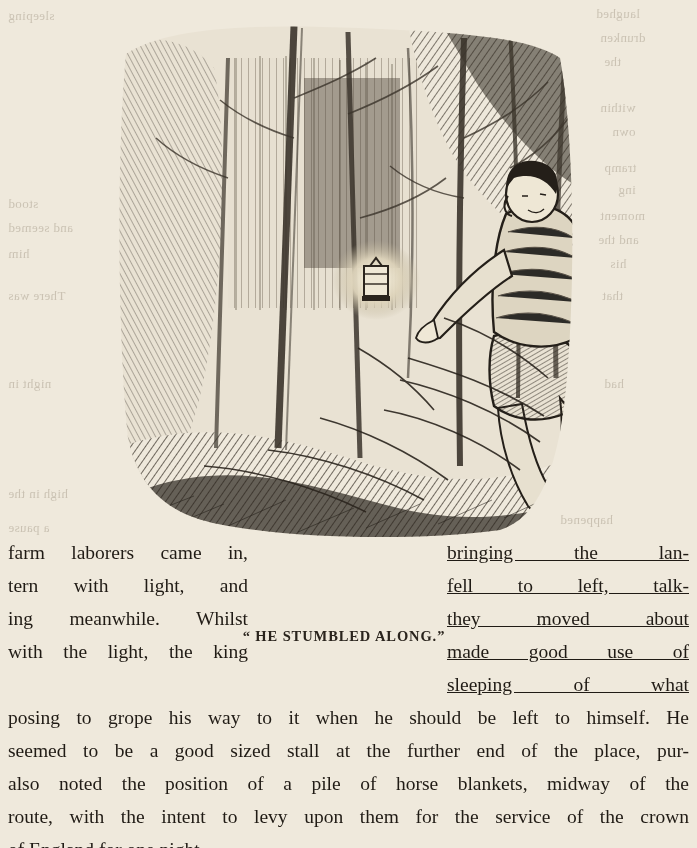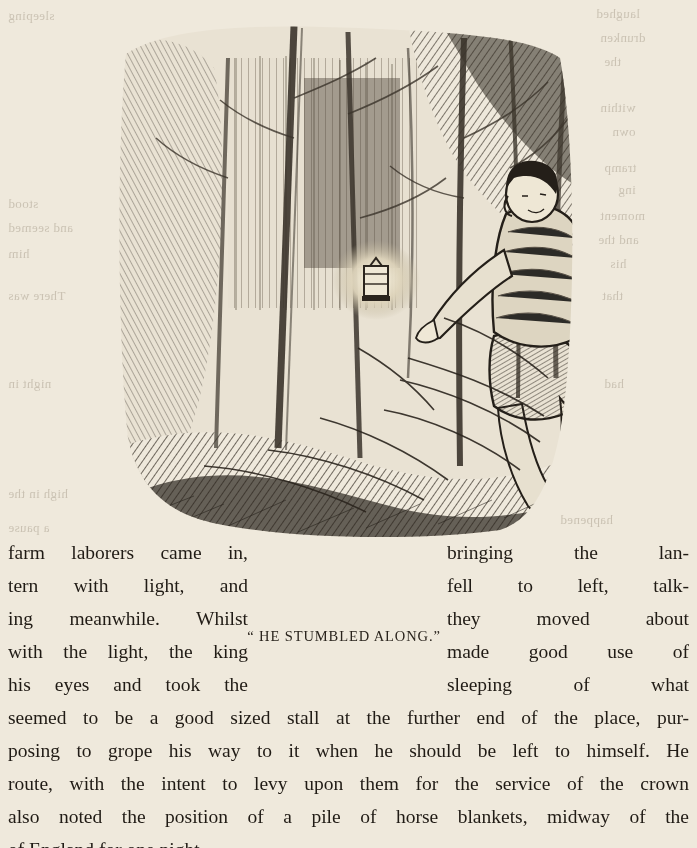--- a/index.html
+++ b/index.html
@@ -52,20 +52,21 @@
   .caption {
     position: absolute;
     left: 108px;
     top: 628px;
     width: 472px;
     text-align: center;
     font-variant: small-caps;
     font-size: 14.5px;
     letter-spacing: 0.9px;
     color: #2a241d;
+    font-weight: bold;
   }
 
   
   .textblock {
     position: absolute;
     left: 8px;
     top: 536px;
     width: 681px;
     font-size: 19.5px;
     line-height: 33px;
@@ -83,20 +84,21 @@
     text-align: justify;
     text-align-last: justify;
     white-space: nowrap;
   }
   .wrapline .seg-r {
     width: 242px;
     text-align: justify;
     text-align-last: justify;
     white-space: nowrap;
     margin-left: auto;
+    text-decoration: underline;
   }
   .fullline {
     text-align: justify;
     text-align-last: justify;
     white-space: nowrap;
   }
   .fullline.last {
     text-align-last: left;
   }
 </style>
@@ -296,23 +298,22 @@
     </div>
     <div class="wrapline">
       <span class="seg-l">ing meanwhile. Whilst</span>
       <span class="seg-r">they moved about</span>
     </div>
     <div class="wrapline">
       <span class="seg-l">with the light, the king</span>
       <span class="seg-r">made good use of</span>
     </div>
     <div class="wrapline">
-      <span class="seg-l">his eyes and took the</span>
       <span class="seg-r">sleeping of what</span>
     </div>
+    <div class="fullline">posing to grope his way to it when he should be left to himself.  He</div>
     <div class="fullline">seemed to be a good sized stall at the further end of the place, pur-</div>
-    <div class="fullline">posing to grope his way to it when he should be left to himself.  He</div>
+    <div class="fullline">also noted the position of a pile of horse blankets, midway of the</div>
     <div class="fullline">route, with the intent to levy upon them for the service of the crown</div>
-    <div class="fullline">also noted the position of a pile of horse blankets, midway of the</div>
     <div class="fullline last">of England for one night.</div>
   </div>
 
 </div>
 
 </body></html>

